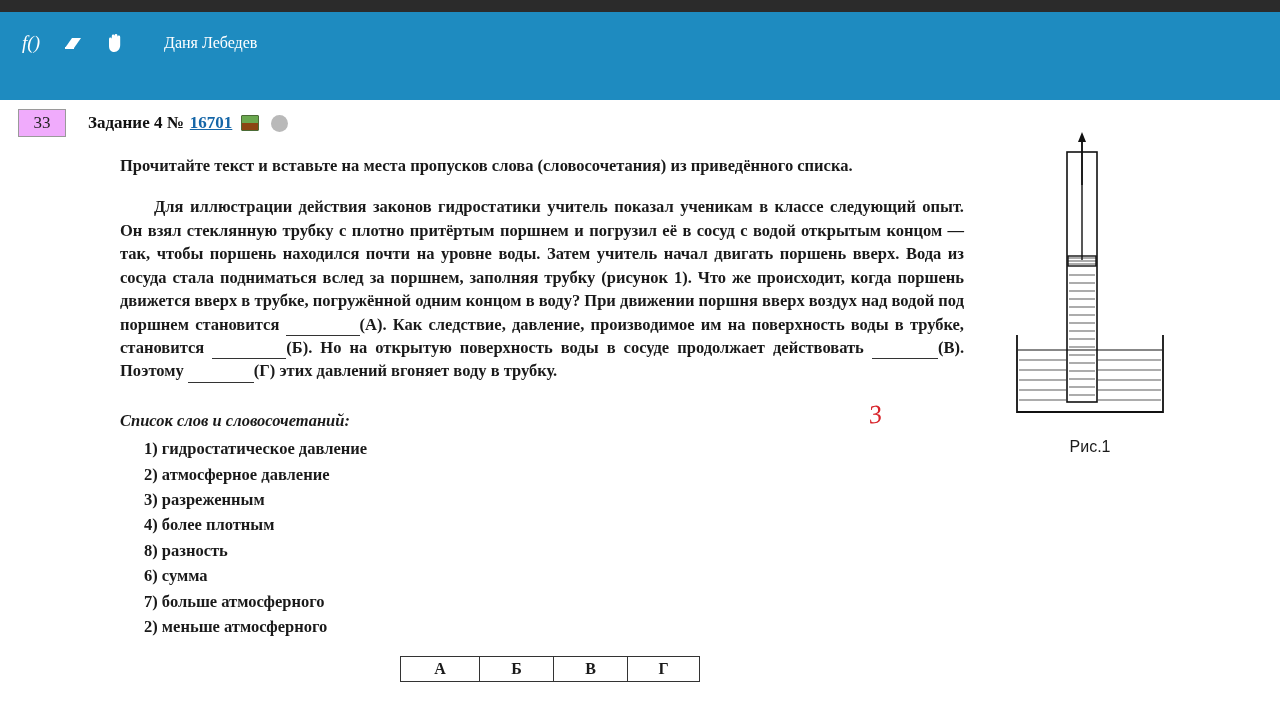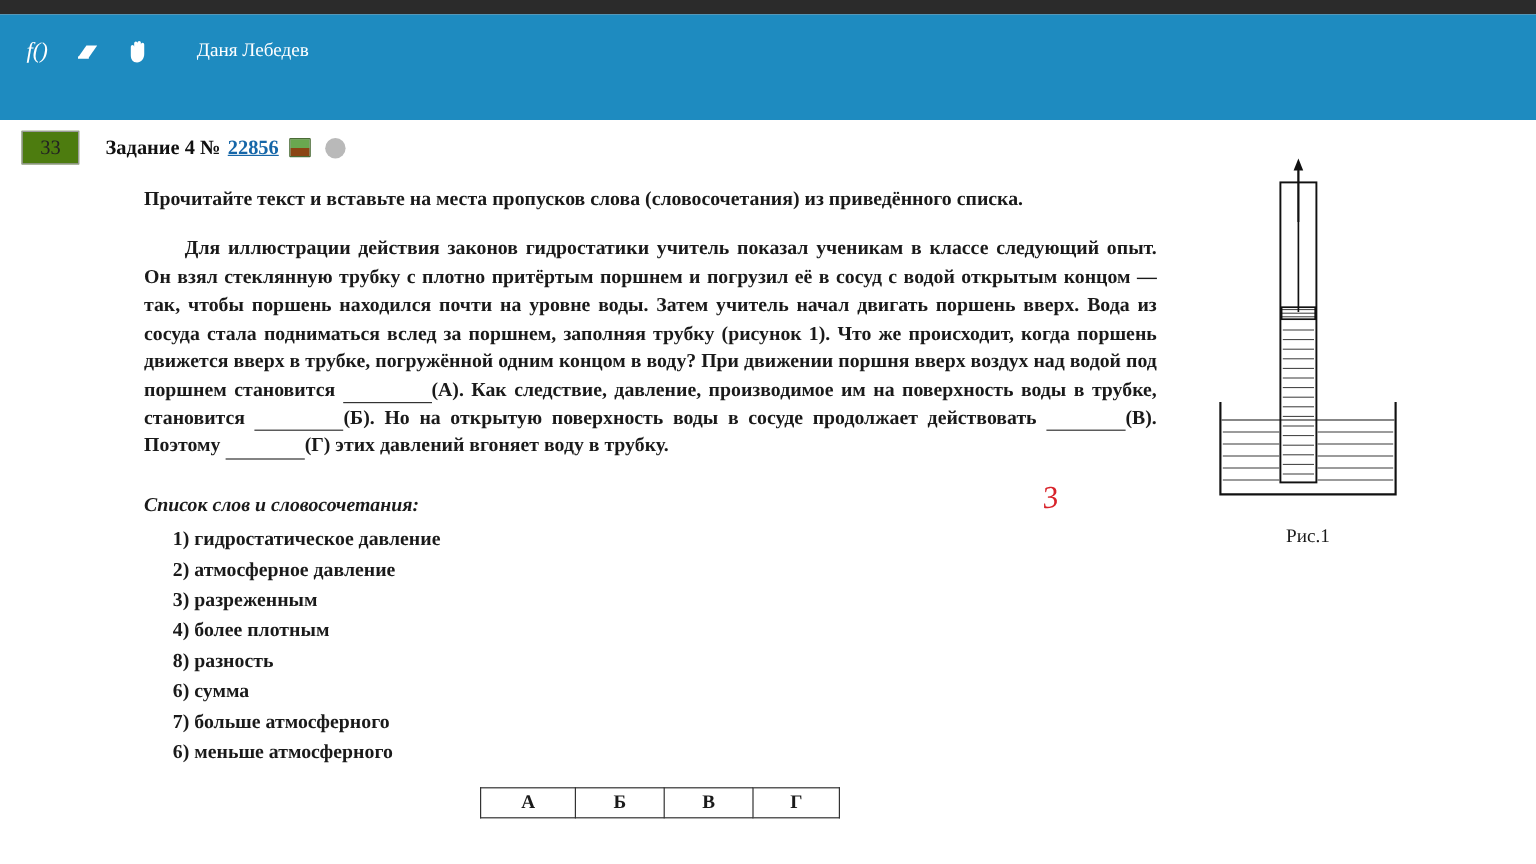--- a/index.html
+++ b/index.html
@@ -71,21 +71,21 @@
   .task-number-box {
     border: 1px solid #9a9a9a;
     min-width: 46px;
     height: 26px;
     display: flex;
     align-items: center;
     justify-content: center;
     font-family: "Liberation Serif", serif;
     font-size: 17px;
     color: #222;
-    background: #4d7c0f;
+    background: #f0abfc;
   }
   .task-title {
     font-family: "Liberation Serif", serif;
     font-weight: bold;
     font-size: 17px;
     margin-left: 22px;
     color: #111;
   }
   .task-id {
     color: #1566a8;
@@ -169,21 +169,21 @@
 
   
   .figure {
     position: absolute;
     right: 105px;
     top: 30px;
     width: 170px;
     text-align: center;
   }
   .figure-caption {
-    font-family: Liberation Serif, serif;
+    font-family: Liberation Sans, sans-serif;
     font-size: 16px;
     margin-top: 4px;
     color: #1a1a1a;
   }
 
   
   .red-mark {
     position: absolute;
     left: 869px;
     top: 300px;
@@ -213,40 +213,40 @@
     </svg>
   </div>
   <div class="tool-name">Даня Лебедев</div>
 </div>
 
 <div class="page">
 
   <div class="task-header">
     <div class="task-number-box">33</div>
     <div class="task-title">Задание 4 №</div>
-    <a class="task-id" href="#">22856</a>
+    <a class="task-id" href="#">16701</a>
     <span class="icon-book"></span>
     <span class="icon-circle"></span>
   </div>
 
   <div class="content">
     <p class="intro">Прочитайте текст и вставьте на места пропусков слова (словосочетания) из приведённого списка.</p>
 
     <p class="para"><span>Для иллюстрации действия законов гидростатики учитель показал ученикам в классе следующий опыт. Он взял стеклянную трубку с плотно притёртым поршнем и погрузил её в сосуд с водой открытым концом — так, чтобы поршень находился почти на уровне воды. Затем учитель начал двигать поршень вверх. Вода из сосуда стала подниматься вслед за поршнем, заполняя трубку (рисунок 1). Что же происходит, когда поршень движется вверх в трубке, погружённой одним концом в воду? При движении поршня вверх воздух над водой под поршнем становится </span><span class="blank"></span><span>(А). Как следствие, давление, производимое им на поверхность воды в трубке, становится </span><span class="blank"></span><span>(Б). Но на открытую поверхность воды в сосуде продолжает действовать </span><span class="blank short"></span><span>(В). Поэтому </span><span class="blank short"></span><span>(Г) этих давлений вгоняет воду в трубку.</span></p>
 
-    <p class="list-title">Список слов и словосочетания:</p>
+    <p class="list-title">Список слов и словосочетаний:</p>
     <ul class="word-list">
       <li>1) гидростатическое давление</li>
       <li>2) атмосферное давление</li>
       <li>3) разреженным</li>
       <li>4) более плотным</li>
       <li>8) разность</li>
       <li>6) сумма</li>
       <li>7) больше атмосферного</li>
-      <li>6) меньше атмосферного</li>
+      <li>2) меньше атмосферного</li>
     </ul>
 
 
     <table class="answer-table">
       <tbody>
           <tr>
         <td>А</td>
         <td>Б</td>
         <td>В</td>
         <td>Г</td>

